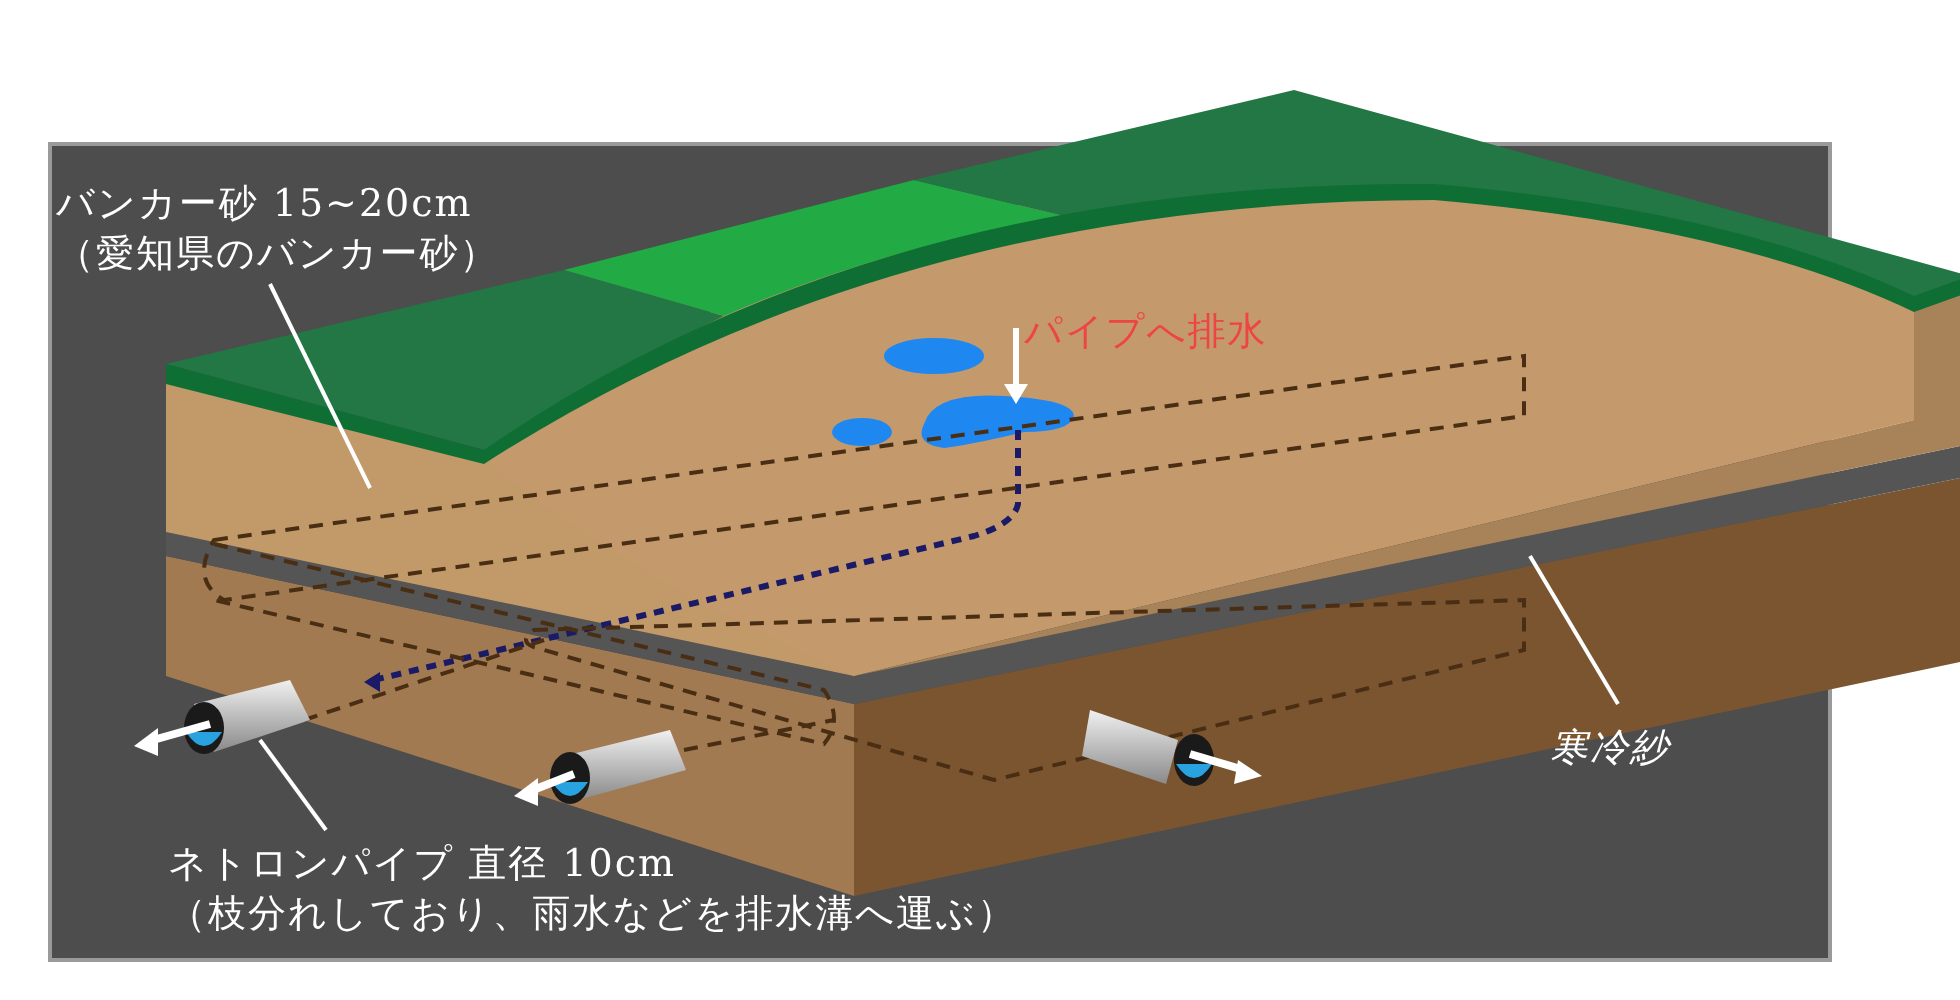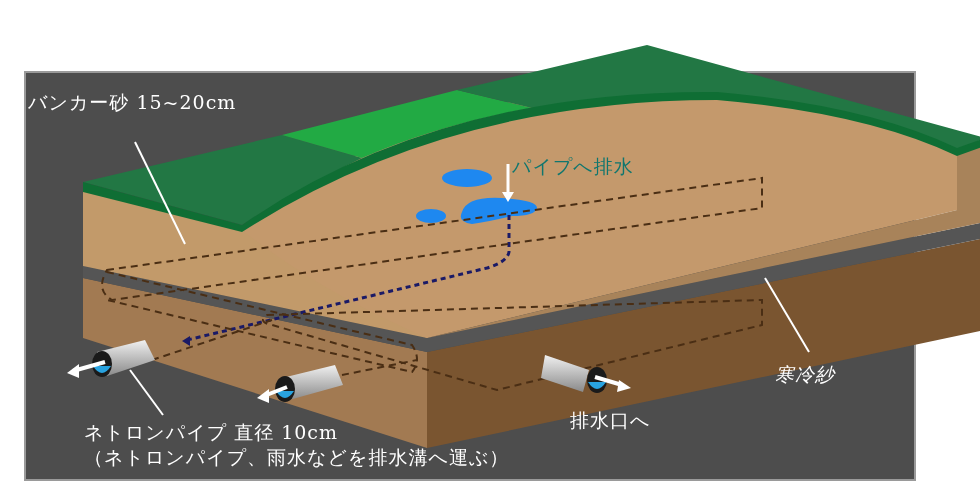--- a/index.html
+++ b/index.html
@@ -1,19 +1,19 @@
 <!DOCTYPE html>
 <html><head>
 <meta charset="utf-8">
 <style>
   html, body { margin: 0; padding: 0; background: #ffffff; }
   body { width: 980px; height: 500px; position: relative; overflow: hidden; font-family: "DejaVu Serif", "Liberation Serif", serif; }
   #stage { position: absolute; left: 0; top: 0; width: 980px; height: 500px; padding-left: 17px; }
   .label { position: absolute; color: #ffffff; font-size: 19px; line-height: 25px; white-space: nowrap; letter-spacing: 1px; }
-  .label-dark { position: absolute; color: #0f766e; font-size: 19px; line-height: 25px; white-space: nowrap; letter-spacing: 1px; }
+  .label-dark { position: absolute; color: #ef4444; font-size: 19px; line-height: 25px; white-space: nowrap; letter-spacing: 1px; }
 </style>
 </head>
 <body>
 
 <div id="stage">
   <svg width="980" height="500" viewBox="0 0 980 500" xmlns="http://www.w3.org/2000/svg">
 
     <rect x="8" y="72" width="890" height="408" fill="#4d4d4d" stroke="#9a9a9a" stroke-width="2"></rect>
 
     <polygon points="66,278 410,352 410,448 66,338" fill="#a27a52"></polygon>
@@ -77,25 +77,25 @@
       <polygon points="614,388 602,380 600,392" fill="#ffffff"></polygon>
     </g>
 
     <line x1="118" y1="142" x2="168" y2="244" stroke="#ffffff" stroke-width="2"></line>
     <line x1="748" y1="278" x2="792" y2="352" stroke="#ffffff" stroke-width="2"></line>
     <line x1="113" y1="370" x2="146" y2="415" stroke="#ffffff" stroke-width="2"></line>
   </svg>
 
   <div class="label" style="left:28px; top:90px;">
     <div>バンカー砂 15~20cm</div>
+    <div>（愛知県のバンカー砂）</div>
   </div>
 
   <div class="label-dark" style="left:512px; top:154px;">パイプへ排水</div>
 
   <div class="label" style="left:775px; top:362px;font-style:italic;">寒冷紗</div>
 
-  <div class="label" style="left:570px; top:408px;">排水口へ</div>
 
   <div class="label" style="left:84px; top:420px;">
     <div>ネトロンパイプ 直径 10cm</div>
-    <div>（ネトロンパイプ、雨水などを排水溝へ運ぶ）</div>
+    <div>（枝分れしており、雨水などを排水溝へ運ぶ）</div>
   </div>
 </div>
 
 </body></html>

